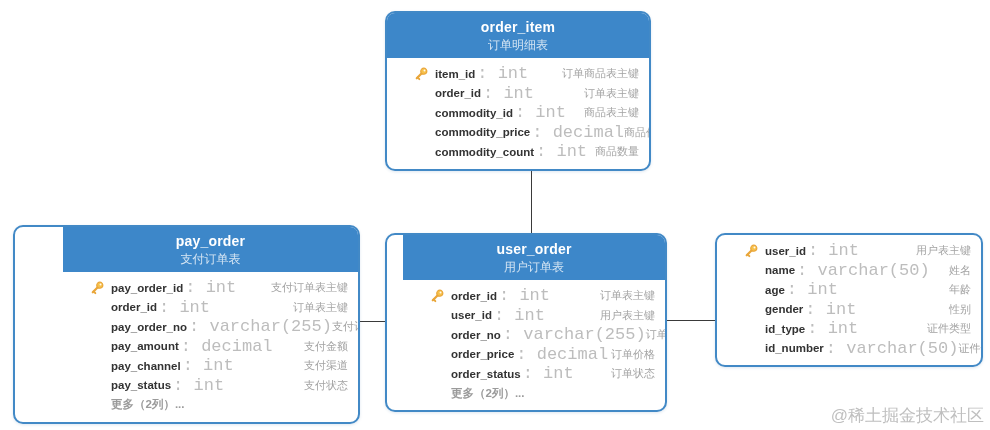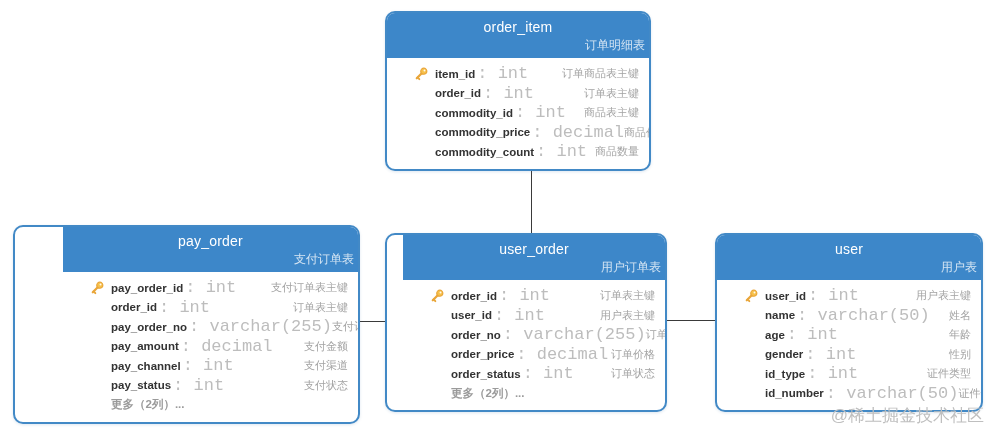--- a/index.html
+++ b/index.html
@@ -8,22 +8,22 @@
 
   
   .conn{position:absolute;background:#3a3a3a;z-index:1;}
   .conn.v{width:1px;}
   .conn.h{height:1px;}
 
   
   .er-card{position:absolute;z-index:2;background:#ffffff;border:2px solid #4289c6;
            border-radius:10px;overflow:hidden;box-shadow:0 1px 3px rgba(70,120,170,.18);}
   .er-header{background:#3d87c9;text-align:center;padding:5px 4px 4px 4px;}
-  .er-title{color:#ffffff;font-size:14px;font-weight:400;line-height:19px;letter-spacing:.2px;}
-  .er-subtitle{color:rgba(255,255,255,.78);font-size:12px;line-height:17px;text-align:right;}
+  .er-title{color:#ffffff;font-size:14px;font-weight:700;line-height:19px;letter-spacing:.2px;}
+  .er-subtitle{color:rgba(255,255,255,.78);font-size:12px;line-height:17px;}
   .er-body{padding:6px 0 7px 0;}
   .er-row{display:flex;align-items:center;height:19.5px;padding:0 10px 0 7px;margin-left:20px;}
   .key-slot{width:21px;flex:0 0 21px;display:flex;align-items:center;justify-content:flex-start;}
   .f-name{font-size:11.5px;font-weight:700;color:#333333;white-space:nowrap;}
   .f-type{font-size:17px;color:#bdbdbd;margin-left:2px;white-space:nowrap;font-family:Liberation Mono, monospace;}
   .f-comment{font-size:11px;color:#a3a3a3;margin-left:auto;white-space:nowrap;}
   .er-row.more .f-name{font-weight:700;color:#9a9a9a;font-size:11.5px;}
 
   
   .watermark{position:absolute;right:6px;top:404px;font-size:17px;color:#bfbfbf;z-index:3;}
@@ -185,24 +185,20 @@
         </div>
         <div class="er-row more">
           <span class="key-slot"></span>
           <span class="f-name">更多（2列）...</span>
           <span class="f-comment"></span>
         </div>
       </div>
   </div>
 
   <div class="er-card" style="left:715px;top:233px;width:264px;">
-    <div class="er-header">
-      <div class="er-title">user</div>
-      <div class="er-subtitle">用户表</div>
-    </div>
     <div class="er-body">
         <div class="er-row">
           <span class="key-slot">
             <svg width="14" height="14" viewBox="0 0 16 16" aria-hidden="true">
               <line x1="3.2" y1="12.8" x2="9.4" y2="6.6" stroke="#e9a63a" stroke-width="2.6" stroke-linecap="round"></line>
               <line x1="4.1" y1="11.9" x2="6.1" y2="13.9" stroke="#e9a63a" stroke-width="2.2" stroke-linecap="round"></line>
               <circle cx="11.2" cy="4.8" r="3.5" fill="#f7c14b" stroke="#e9a63a" stroke-width="1.3"></circle>
               <circle cx="12" cy="4" r="1.1" fill="#ffffff" opacity="0.9"></circle>
             </svg>
           </span>

